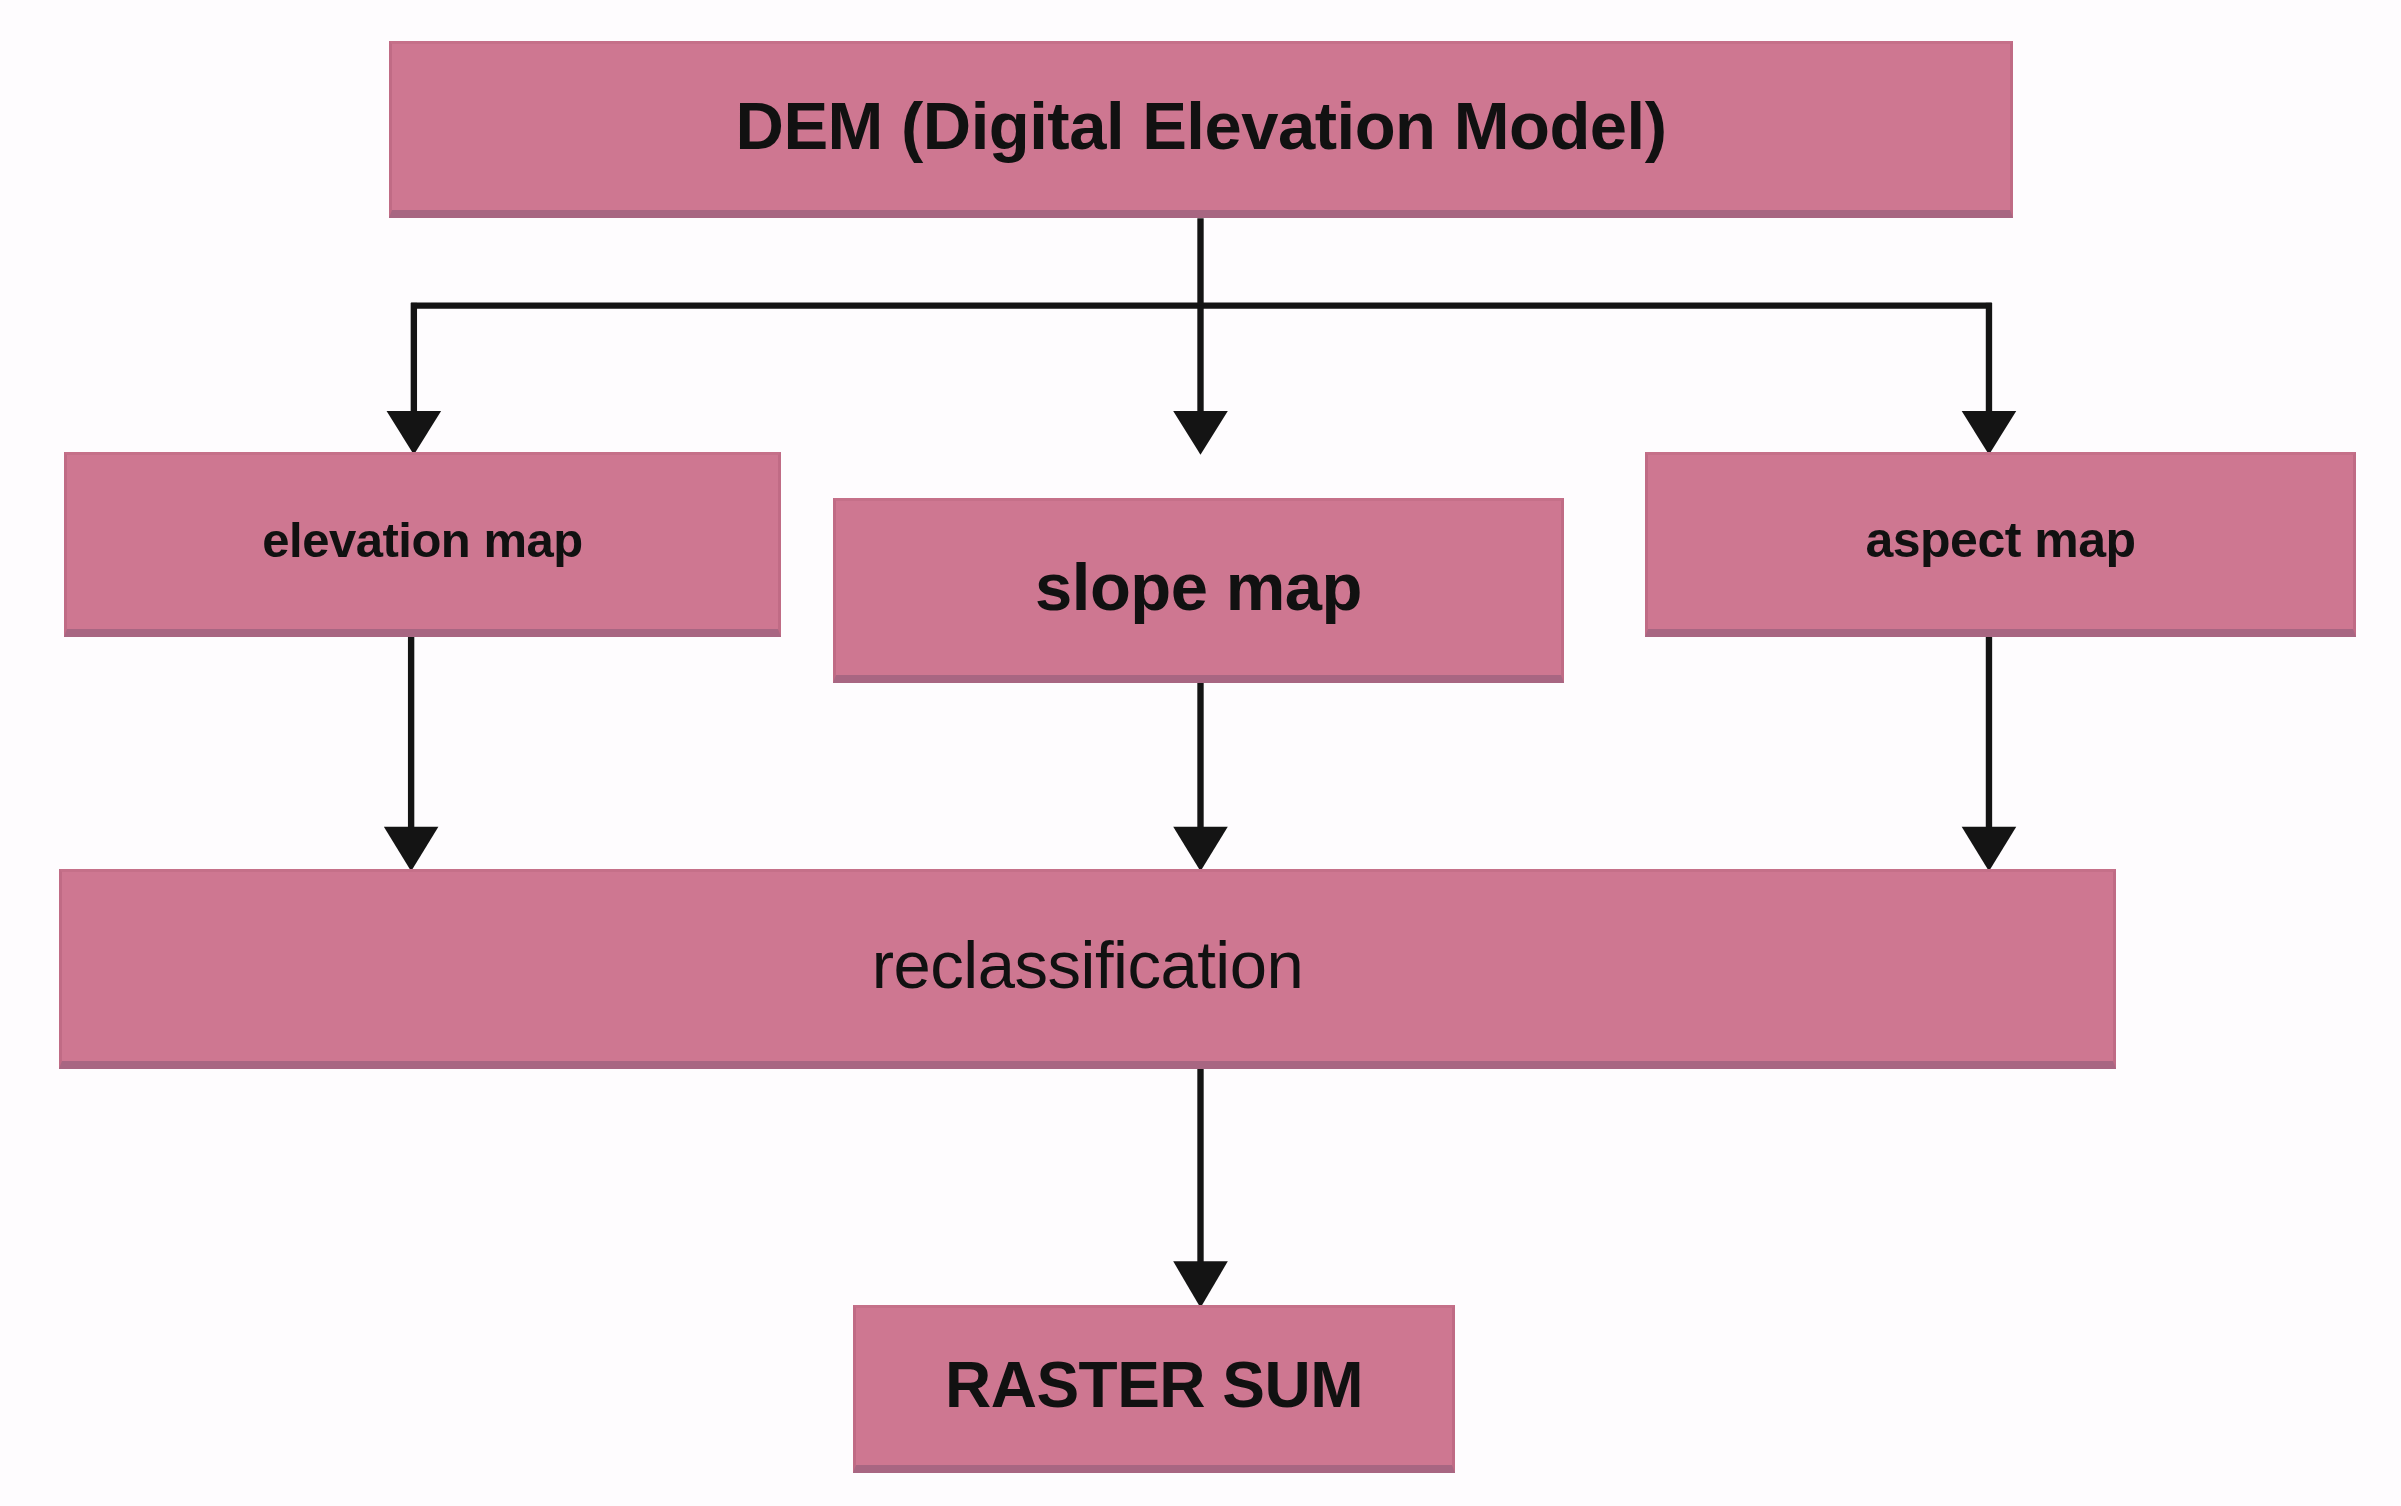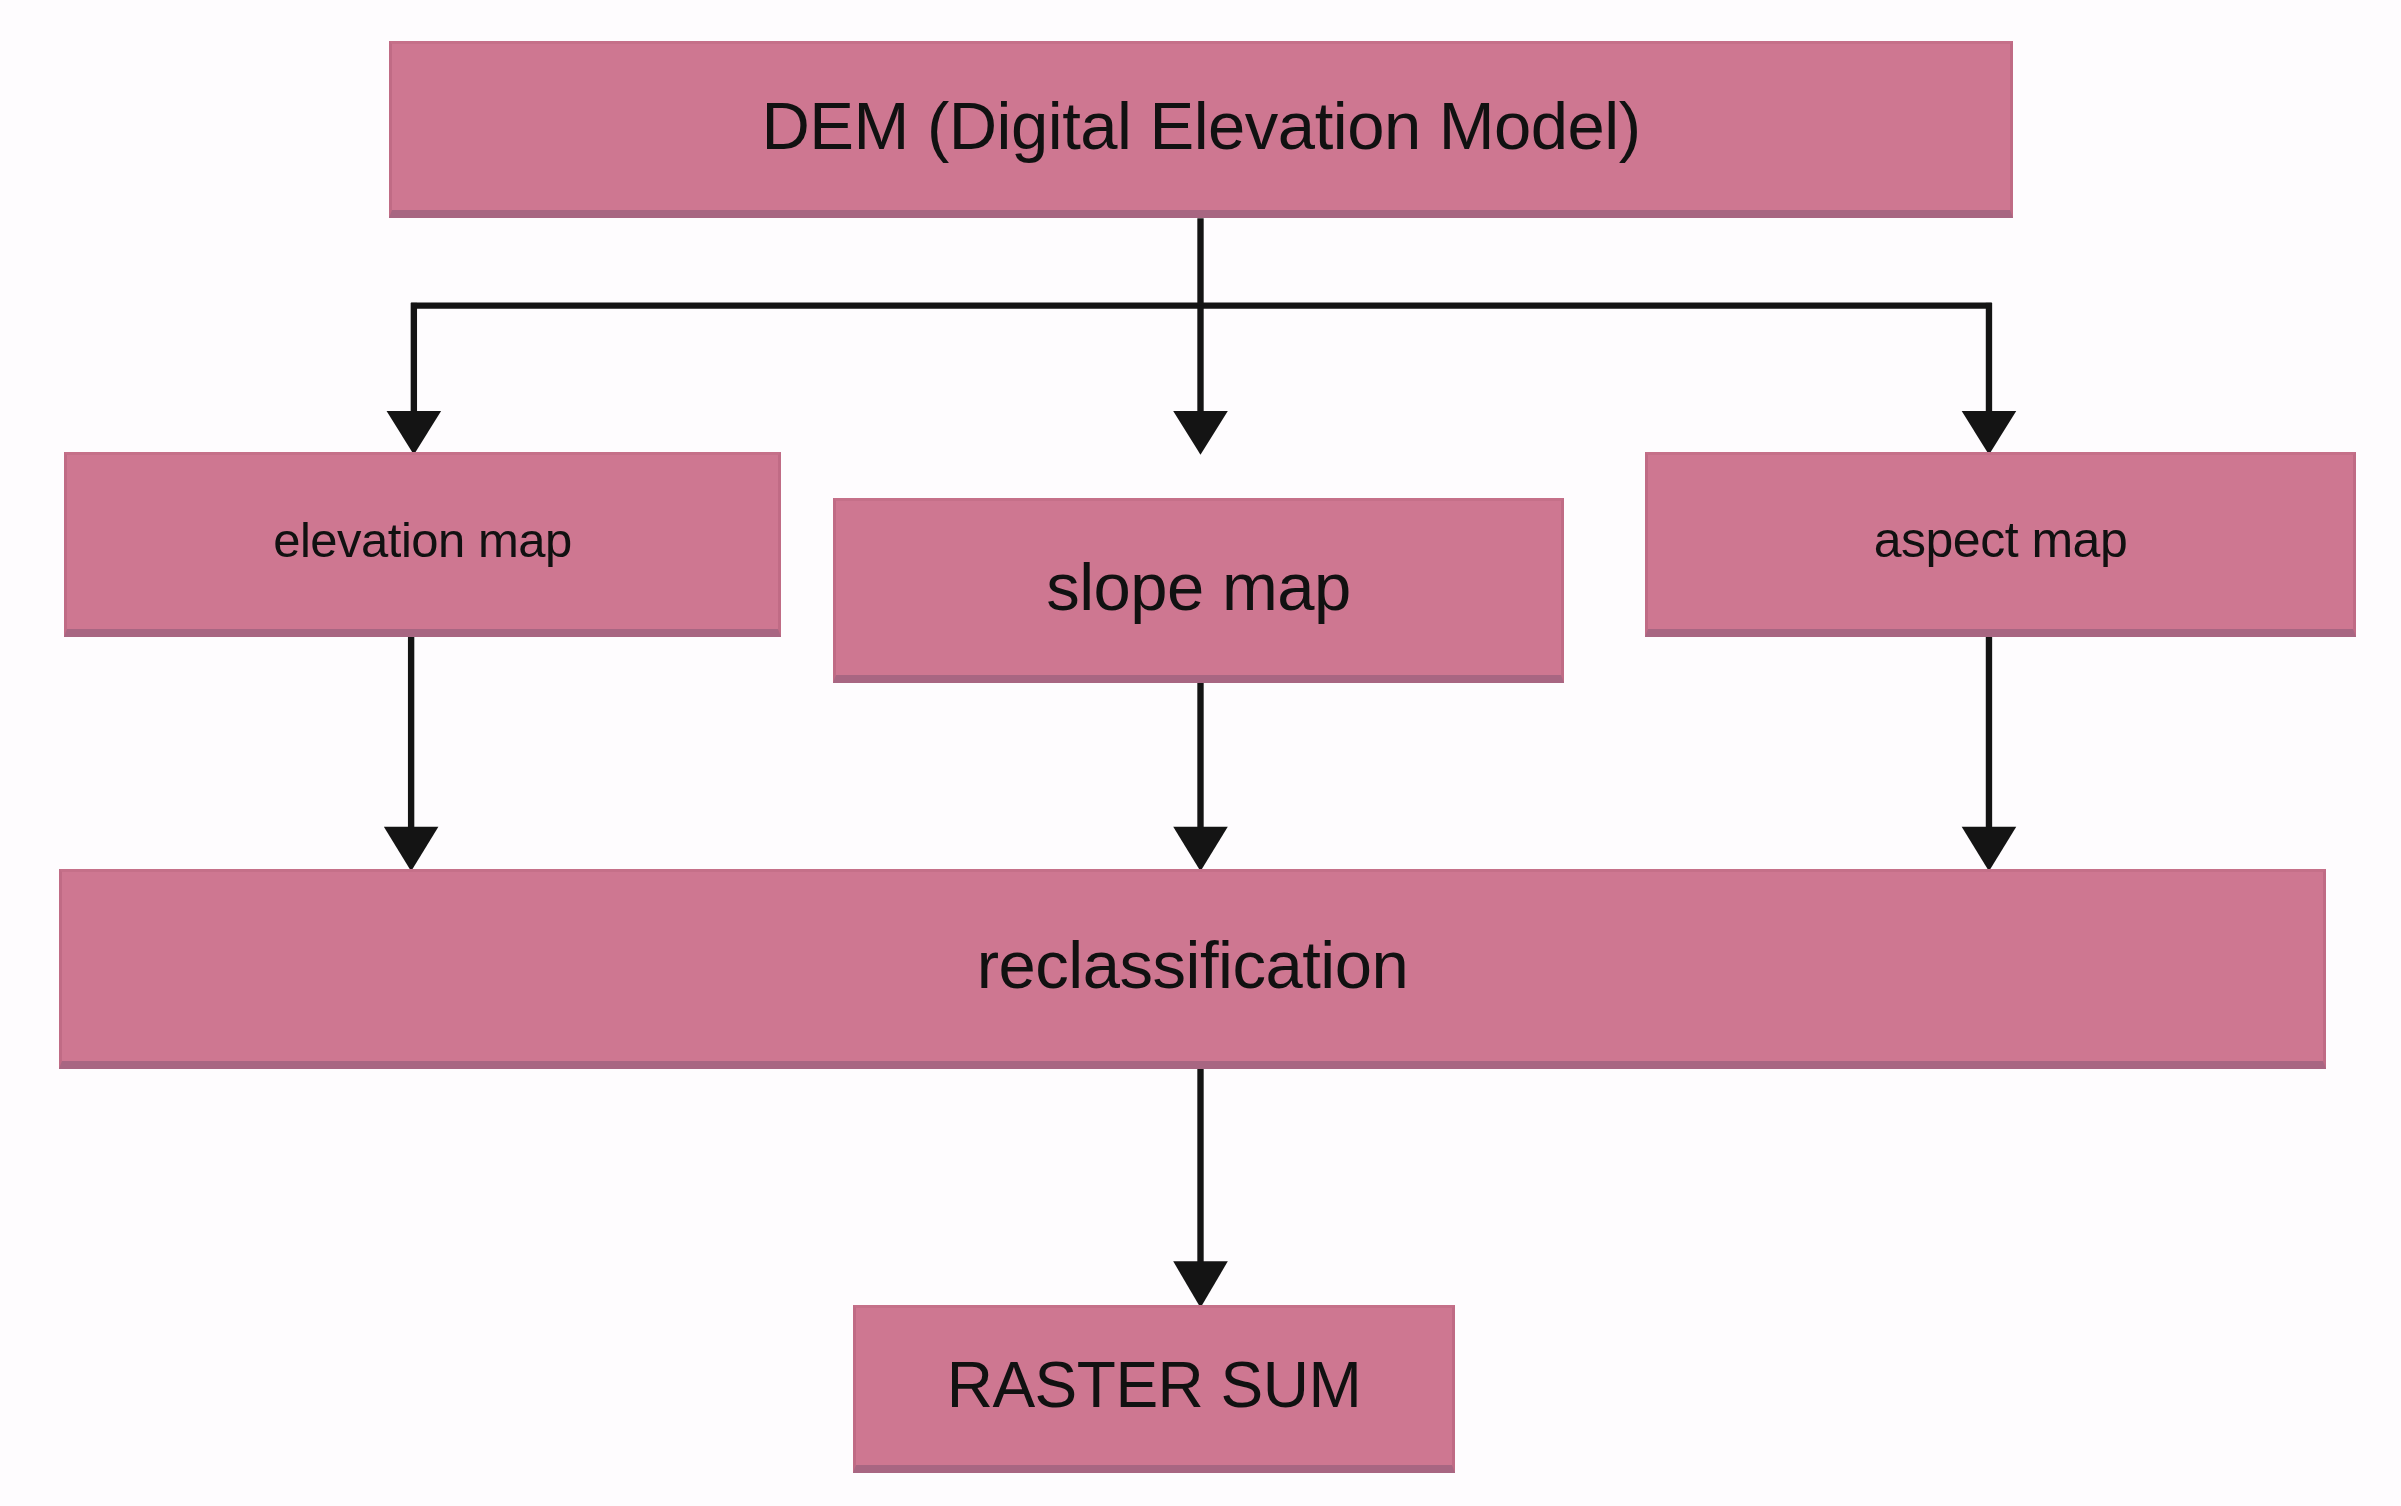--- a/index.html
+++ b/index.html
@@ -25,36 +25,36 @@
     box-sizing: border-box;
     background: #CE7791;
     border-top: 3.6px solid #C57089;
     border-left: 3.6px solid #C06B85;
     border-right: 3.6px solid #C06B85;
     border-bottom: 8.2px solid #A86682;
     display: flex;
     align-items: center;
     justify-content: center;
     color: #111111;
-    font-weight: normal;
+    font-weight: bold;
     letter-spacing: -0.5px;
     line-height: 1;
     white-space: nowrap;
     user-select: none;
   }
   .node-label {
     display: block;
     transform: translateY(-1.8px);
   }
 
   #node-dem      { left: 389px;  top: 41px;   width: 1624px; height: 177px; font-size: 67px; }
   #node-elev     { left: 64px;   top: 452px;  width: 717px;  height: 185px; font-size: 49px; }
   #node-slope    { left: 833px;  top: 452px;  width: 731px;  height: 185px; font-size: 67px; margin-top: 46px; }
   #node-aspect   { left: 1645px; top: 452px;  width: 711px;  height: 185px; font-size: 50px; }
-  #node-reclass  { left: 59px;   top: 869px;  width: 2267px; height: 200px; font-size: 67px; font-weight: normal; }
+  #node-reclass  { left: 59px;   top: 869px;  width: 2057px; height: 200px; font-size: 67px; font-weight: normal; }
   #node-raster   { left: 853px;  top: 1305px; width: 602px;  height: 168px; font-size: 64px; }
 
   #node-reclass .node-label { font-weight: 400; }
 
   
   .edge-svg {
     position: absolute;
     left: 0;
     top: 0;
     width: 2401px;

